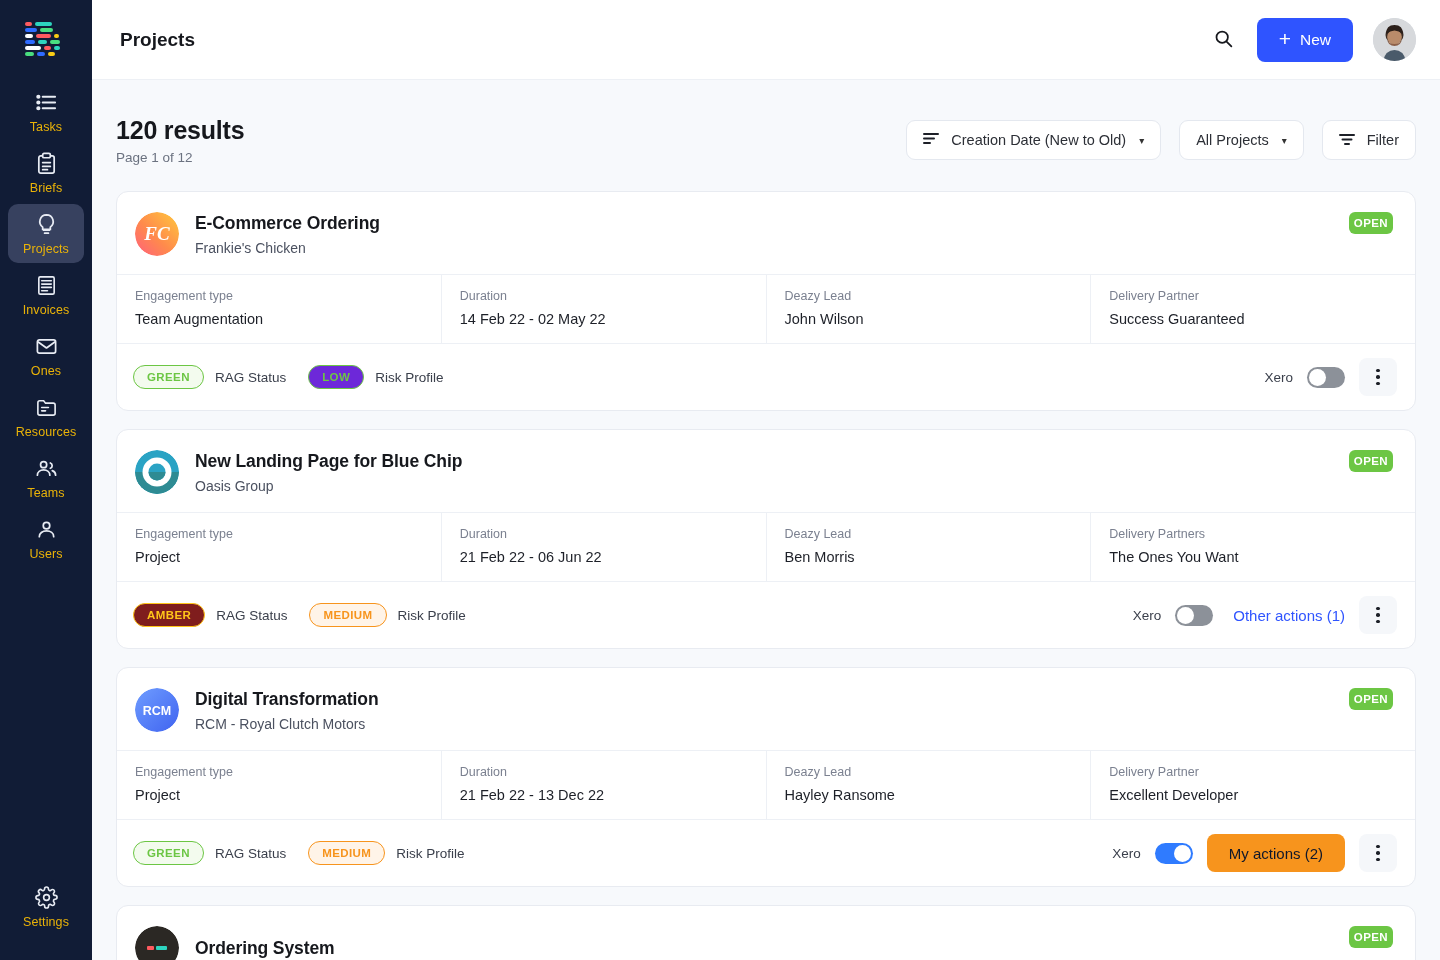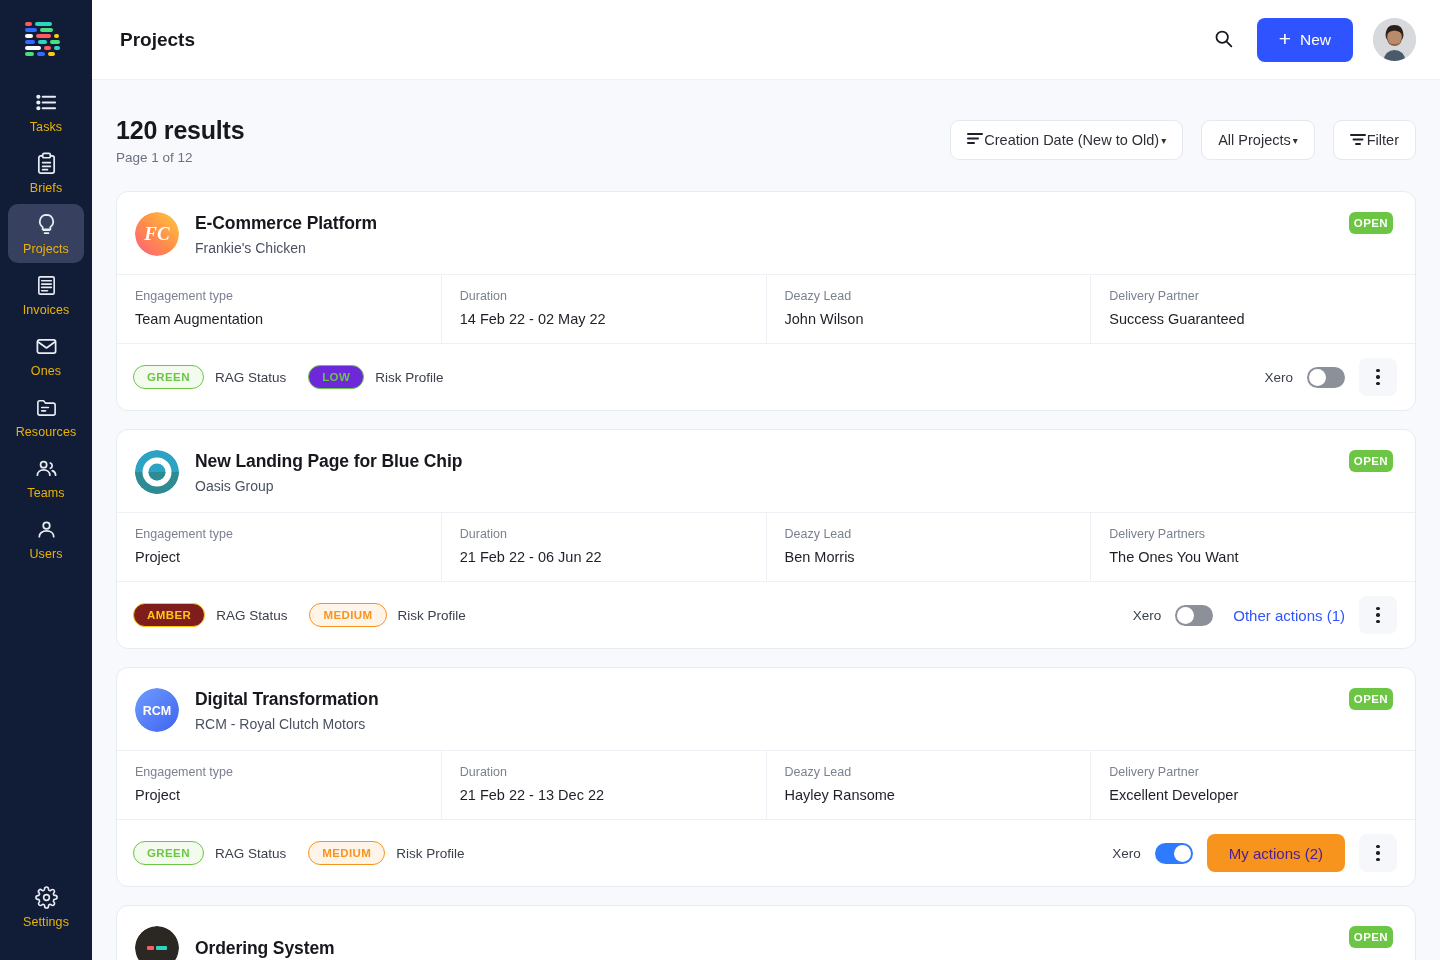--- a/index.html
+++ b/index.html
@@ -57,21 +57,21 @@
   }
 
   
   .content { flex: 1; overflow: hidden; padding: 36px 24px 0 24px; }
   .results-bar { display: flex; align-items: flex-start; margin-bottom: 26px; }
   .results-count { font-size: 25px; font-weight: bold; color: #16181d; letter-spacing: -.2px; }
   .results-page { font-size: 13.5px; color: #6b7280; margin-top: 5px; }
   .controls { margin-left: auto; display: flex; gap: 18px; align-items: center; padding-top: 4px; }
   .ctrl {
     background: #fff; border: 1px solid #e4e8ef; border-radius: 9px;
-    height: 40px; padding: 0 16px; display: flex; align-items: center; 
+    height: 40px; padding: 0 16px; display: flex; align-items: center; gap: 11px;
     font-size: 14.5px; color: #2c2f36; cursor: pointer;
     font-family: "Liberation Sans", sans-serif;
   }
   .chev { font-size: 10px; color: #333; margin-left: 2px; }
 
   
   .cards { display: flex; flex-direction: column; gap: 18px; }
   .card { background: #fff; border: 1px solid #e8ebf1; border-radius: 12px; overflow: hidden; }
   .card-head { display: flex; align-items: center; padding: 20px 22px 18px 18px; }
   .proj-avatar {
@@ -103,21 +103,21 @@
   .toggle { width: 38px; height: 21px; border-radius: 11px; position: relative; cursor: pointer; }
   .toggle .knob {
     width: 17px; height: 17px; border-radius: 50%; background: #fff;
     position: absolute; top: 2px; left: 2px;
   }
   .toggle.on { background: #2f7bff; }
   .toggle.on .knob { left: 19px; }
   .toggle.off { background: #8c9199; }
   .link-action { font-size: 15px; color: #2f54ff; cursor: pointer; margin-left: 6px; }
   .orange-btn {
-    background: #f7941d; color: #4c1d95; border: none; border-radius: 8px;
+    background: #f7941d; color: #0f172a; border: none; border-radius: 8px;
     height: 38px; padding: 0 22px; font-size: 15px; cursor: pointer;
     font-family: "Liberation Sans", sans-serif;
   }
   .kebab {
     width: 38px; height: 38px; border-radius: 8px; background: #f5f7fa;
     display: flex; flex-direction: column; align-items: center; justify-content: center;
     gap: 3px; cursor: pointer;
   }
   .kdot { width: 3.5px; height: 3.5px; border-radius: 50%; background: #1d2028; }
 </style>
@@ -330,21 +330,21 @@
                       <stop offset="0" stop-color="#ffc93c"></stop>
                       <stop offset="0.55" stop-color="#ff8a4c"></stop>
                       <stop offset="1" stop-color="#ff5f7e"></stop>
                     </linearGradient>
                   </defs>
                   <circle cx="22" cy="22" r="22" fill="url(#g1)"></circle>
                   <text x="22" y="28" text-anchor="middle" font-family="Liberation Serif,serif" font-size="19" font-style="italic" font-weight="bold" fill="#fff">FC</text>
                 </svg>
               </div>
               <div class="head-txt">
-                <div class="proj-name">E-Commerce Platform</div>
+                <div class="proj-name">E-Commerce Ordering</div>
                 <div class="proj-client">Frankie's Chicken</div>
               </div>
               <div class="status-badge">OPEN</div>
             </div>
             <div class="card-mid">
               <div class="mcol">
                 <div class="mlabel">Engagement type</div>
                 <div class="mvalue">Team Augmentation</div>
               </div>
               <div class="mcol">

